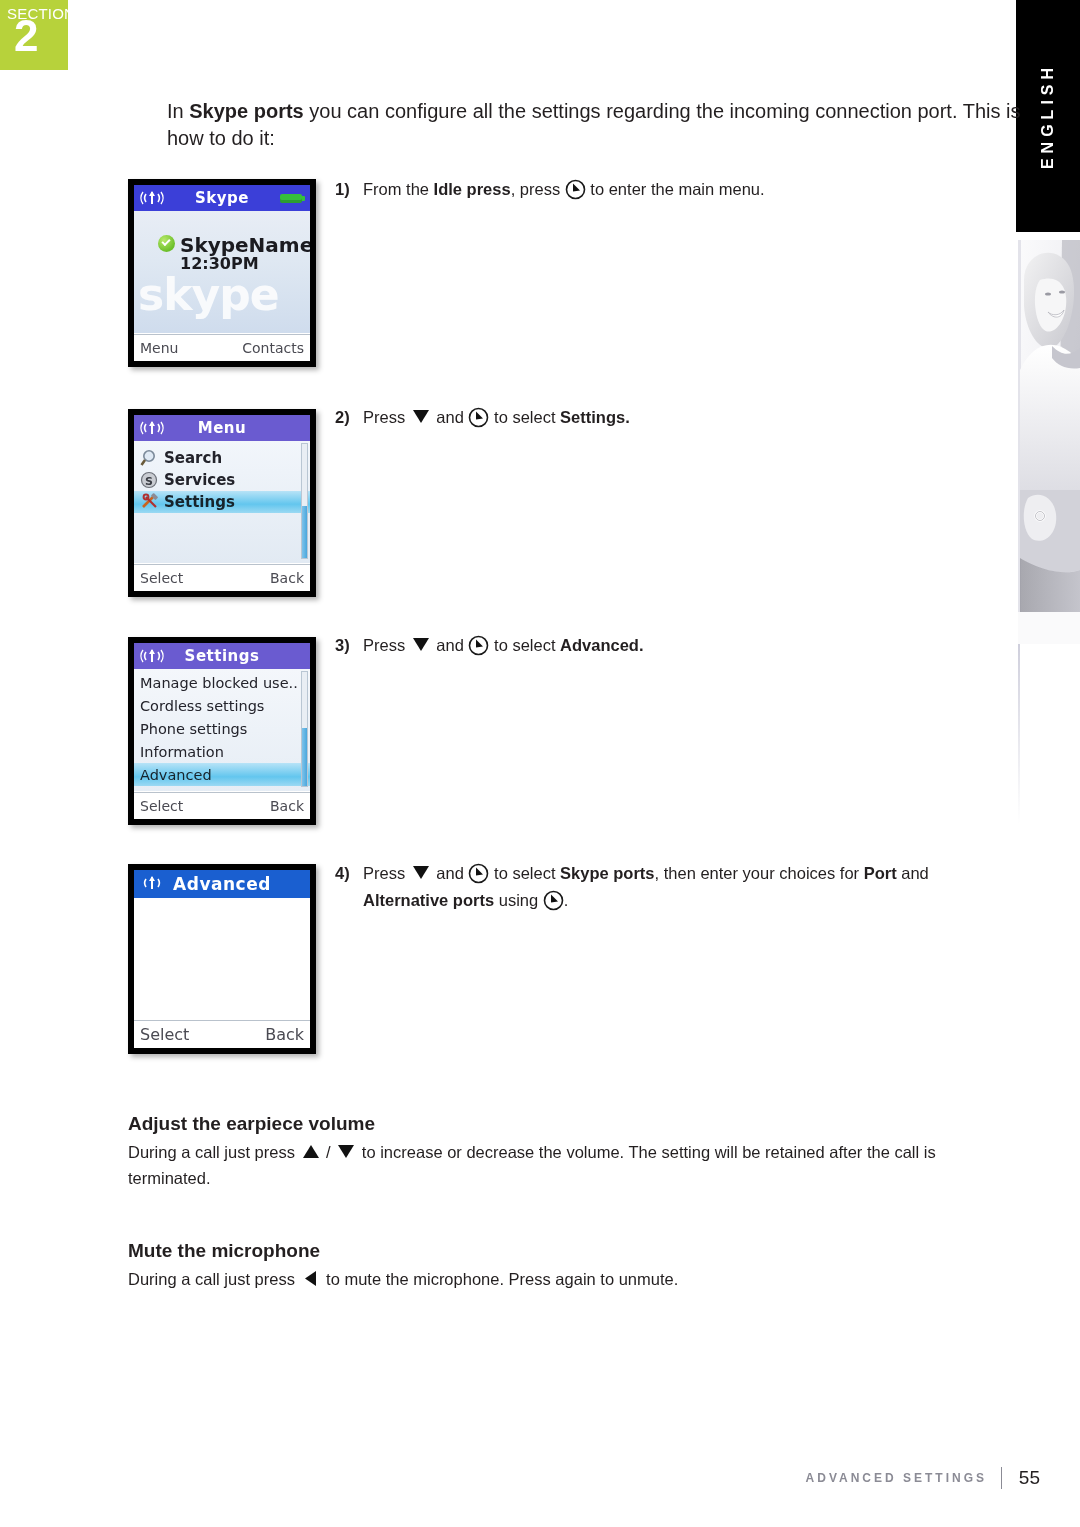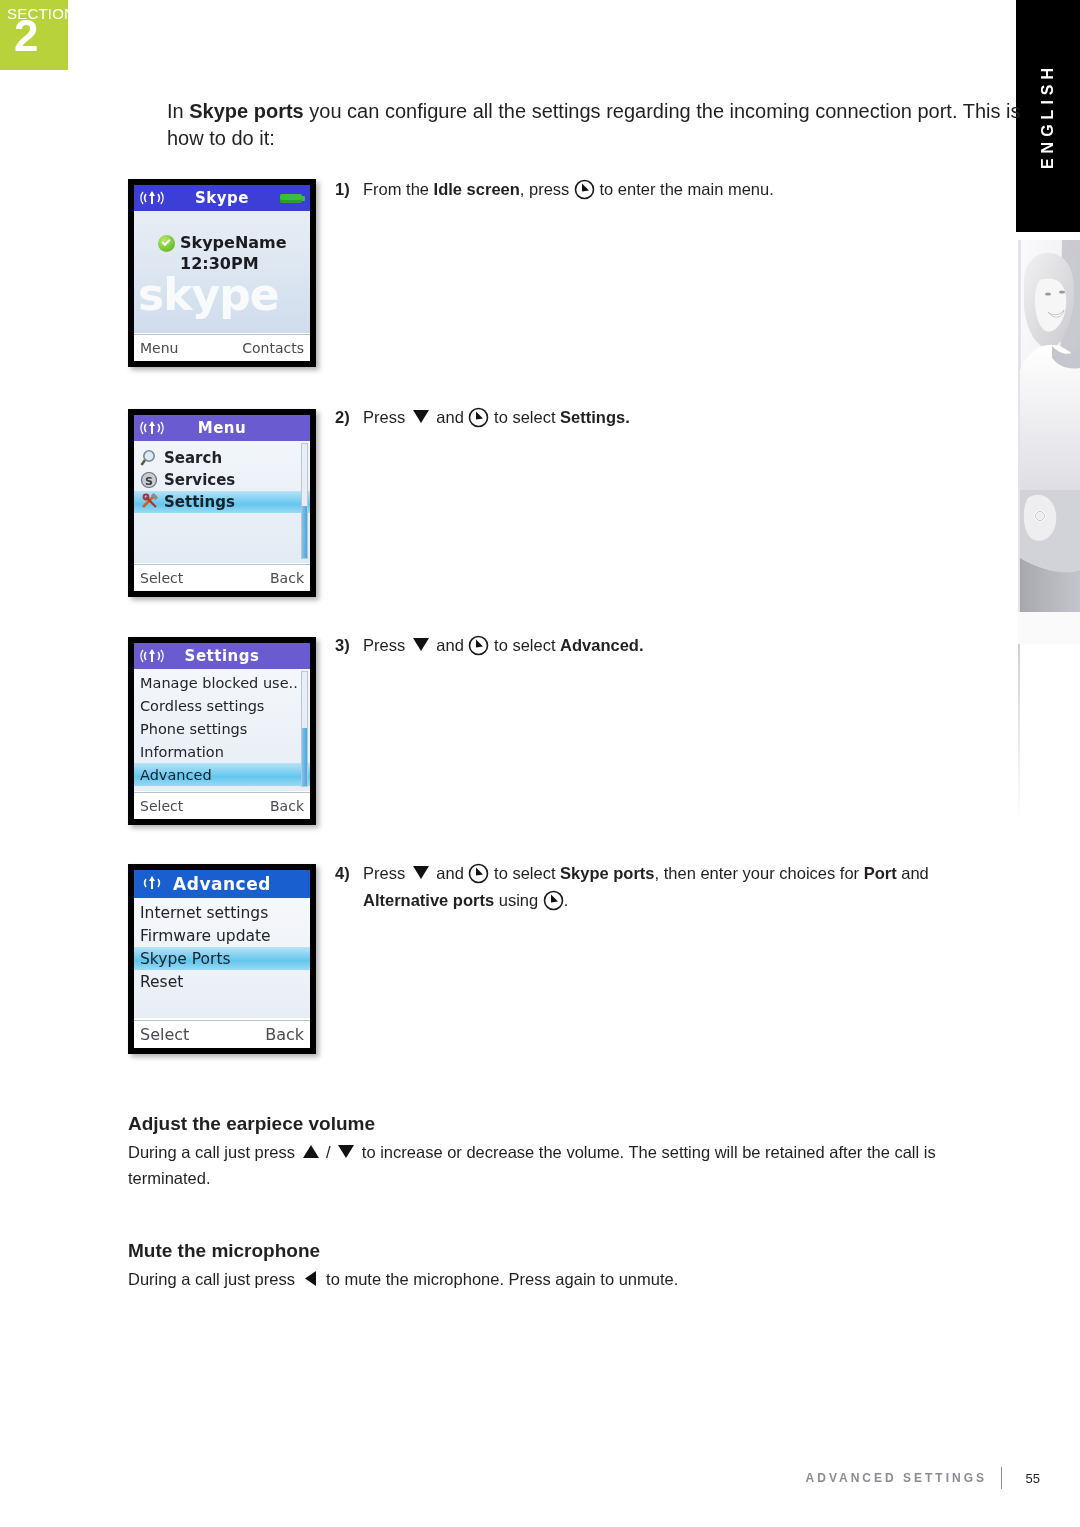--- a/index.html
+++ b/index.html
@@ -144,21 +144,21 @@
 
   
   .idle-wm {
     position: absolute; left: 4px; top: 58px;
     font-size: 44px; font-weight: bold; color: #ffffff;
     opacity: .85; letter-spacing: -1px;
     font-family: "DejaVu Sans", sans-serif;
   }
   .idle-name {
     position: absolute; left: 46px; top: 22px;
-    font-size: 16px; font-weight: bold; color: #1b1b20;
+    font-size: 20px; font-weight: bold; color: #1b1b20;
   }
   .idle-time {
     position: absolute; left: 46px; top: 43px;
     font-size: 16px; font-weight: bold; color: #1b1b20;
   }
   .idle-check {
     position: absolute; left: 24px; top: 24px;
     width: 17px; height: 17px; border-radius: 50%;
     background: radial-gradient(circle at 35% 30%, #b8e96a, #6cbf2a 70%);
   }
@@ -209,21 +209,21 @@
     width: 340px; height: 24px;
     display: flex; align-items: center; justify-content: flex-end;
   }
   .footer .fl {
     color: #8b8b95; font-size: 12px; font-weight: bold; letter-spacing: 3px;
   }
   .footer .fdiv {
     width: 1px; height: 22px; background: #8b8b95; margin: 0 14px;
   }
   .footer .fp {
-    color: #231f20; font-size: 13px; width: 24px; text-align: right;
+    color: #231f20; font-size: 19px; width: 24px; text-align: right;
   }
 </style>
 </head>
 <body>
 
 <div class="section-badge">
   <div class="sb-word">SECTION</div>
   <div class="sb-num">2</div>
 </div>
 
@@ -422,45 +422,29 @@
           <g fill="#ffffff">
         <rect x="11" y="3" width="2" height="12"></rect>
             <polygon points="12,2 9,7 15,7"></polygon>
         <path d="M6 5 a7 7 0 0 0 0 8" stroke="#fff" stroke-width="1.6" fill="none"></path>
         <path d="M18 5 a7 7 0 0 1 0 8" stroke="#fff" stroke-width="1.6" fill="none"></path>
       </g>
         </svg>
     </span>
     <span>Advanced</span>
   </div>
-  <div class="screen alist" style="height:120px; background:linear-gradient(180deg,#f6f8fb,#e8eef5);">
-    <div class="mlist" style="padding-top:3px;">
-      <div class="mrow">
-        <span>Internet settings</span>
-        </div>
-      <div class="mrow">
-        <span>Firmware update</span>
-        </div>
-      <div class="mrow sel">
-        <span>Skype Ports</span>
-        </div>
-      <div class="mrow">
-        <span>Reset</span>
-        </div>
-    </div>
-  </div>
   <div class="softbar" style="height:28px; font-size:16px;">
     <span>Select</span>
     <span>Back</span>
   </div>
 </div>
 
 <div class="step" style="left:335px; top:177px; width:650px;">
   <span class="num">1)</span>
-  <span class="body"><span>From the </span><b>Idle screen</b><span>, press </span><span class="navkey"><svg width="21" height="21" viewBox="0 0 21 21">
+  <span class="body"><span>From the </span><b>Idle press</b><span>, press </span><span class="navkey"><svg width="21" height="21" viewBox="0 0 21 21">
         <circle cx="10.5" cy="10.5" r="9" fill="#fff" stroke="#1a1a1a" stroke-width="1.6"></circle>
         <polygon points="8,4.5 15,11.5 8,12.5" fill="#111"></polygon>
         </svg></span><span> to enter the main menu.</span></span>
 </div>
 
 <div class="step" style="left:335px; top:405px; width:650px;">
   <span class="num">2)</span>
   <span class="body"><span>Press </span><span class="tri"><svg width="22" height="18" viewBox="0 0 22 18">
           <polygon points="3,3 19,3 11,16" fill="#111"></polygon>
         </svg></span><span> and </span><span class="navkey"><svg width="21" height="21" viewBox="0 0 21 21">

